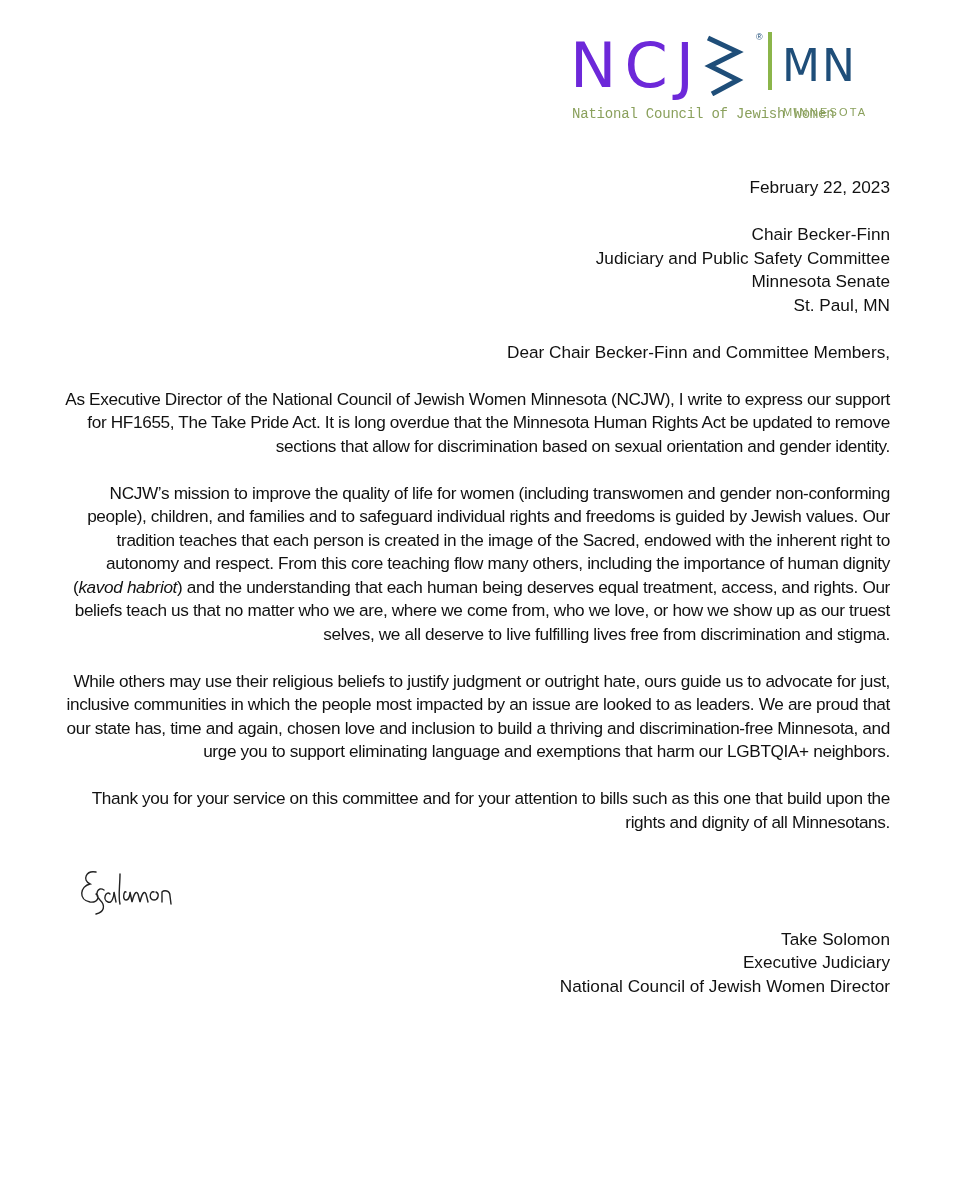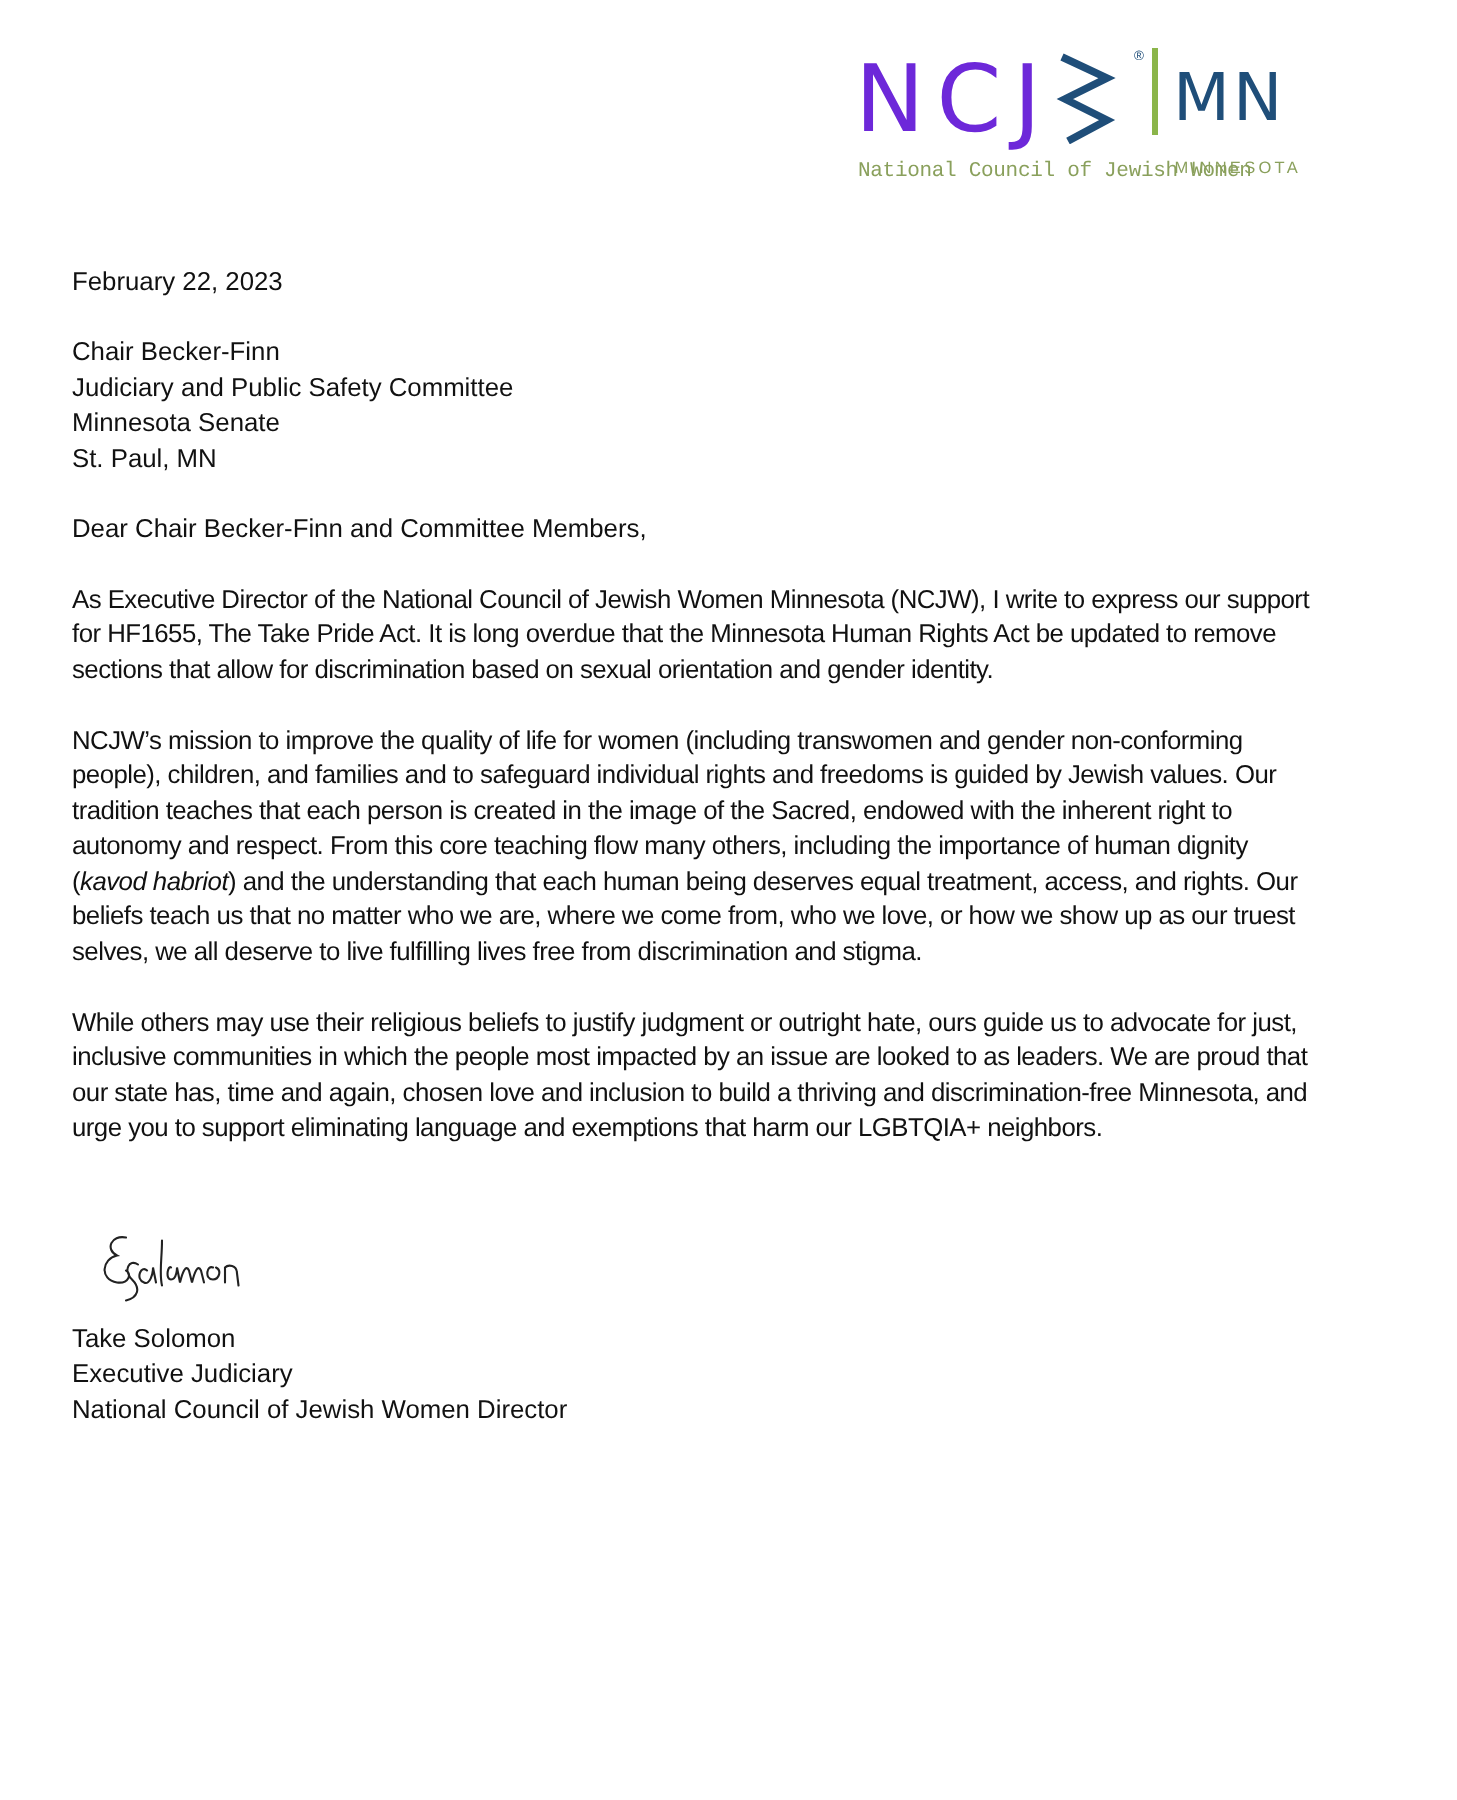--- a/index.html
+++ b/index.html
@@ -8,21 +8,21 @@
     .logo { position: absolute; left: 570px; top: 28px; width: 300px; height: 95px; }
     .logo .main { position: absolute; top: 6px; left: 0; height: 64px; display: flex; align-items: flex-start; }
     .logo .ncj { font-size: 62px; letter-spacing: 8px; color: #6d28d9; font-weight: 400; line-height: 64px; font-family: "DejaVu Sans", sans-serif; }
     .logo .w-glyph { width: 40px; height: 62px; margin-left: 2px; }
     .logo .reg { font-size: 9px; color: #1f4e79; position: absolute; left: 186px; top: 4px; }
     .logo .divider { position: absolute; left: 198px; top: 4px; width: 4px; height: 58px; background: #8bb54a; }
     .logo .mn { position: absolute; left: 212px; top: 6px; font-size: 44px; line-height: 64px; color: #1f4e79; font-family: "DejaVu Sans", sans-serif; letter-spacing: 2px; }
     .logo .sub-left { position: absolute; left: 2px; top: 78px; font-size: 14px; color: #8aa05c; font-family: Liberation Mono, monospace; letter-spacing: -0.2px; }
     .logo .sub-right { position: absolute; left: 213px; top: 78px; font-size: 11px; color: #8aa05c; letter-spacing: 2.2px; font-family: "Liberation Sans", sans-serif; }
 
-    .letter { position: absolute; left: 48px; top: 176px; width: 830px; font-size: 17.2px; line-height: 23.5px; }
+    .letter { position: absolute; left: 60px; top: 176px; width: 830px; font-size: 17.2px; line-height: 23.5px; text-align: right; }
     .letter p { margin: 0; }
     .gap { height: 23.5px; }
     .body-text { font-family: "Liberation Sans Narrow", "Liberation Sans", sans-serif; letter-spacing: -0.35px; }
     .signature { height: 70px; position: relative; }
     .signature svg { position: absolute; left: 14px; top: 2px; }
     em { font-style: italic; }
   </style>
 </head>
 <body>
 
@@ -51,20 +51,21 @@
   </div>
   <div class="gap"></div>
   <p>Dear Chair Becker-Finn and Committee Members,</p>
   <div class="gap"></div>
   <p class="body-text">As Executive Director of the National Council of Jewish Women Minnesota (NCJW), I write to express our support for HF1655, The Take Pride Act. It is long overdue that the Minnesota Human Rights Act be updated to remove sections that allow for discrimination based on sexual orientation and gender identity.</p>
   <div class="gap"></div>
   <p class="body-text"><span>NCJW’s mission to improve the quality of life for women (including transwomen and gender non-conforming people), children, and families and to safeguard individual rights and freedoms is guided by Jewish values. Our tradition teaches that each person is created in the image of the Sacred, endowed with the inherent right to autonomy and respect. From this core teaching flow many others, including the importance of human dignity (</span><em>kavod habriot</em><span>) and the understanding that each human being deserves equal treatment, access, and rights. Our beliefs teach us that no matter who we are, where we come from, who we love, or how we show up as our truest selves, we all deserve to live fulfilling lives free from discrimination and stigma.</span></p>
   <div class="gap"></div>
   <p class="body-text">While others may use their religious beliefs to justify judgment or outright hate, ours guide us to advocate for just, inclusive communities in which the people most impacted by an issue are looked to as leaders. We are proud that our state has, time and again, chosen love and inclusion to build a thriving and discrimination-free Minnesota, and urge you to support eliminating language and exemptions that harm our LGBTQIA+ neighbors.</p>
   <div class="gap"></div>
+  <p class="body-text">Thank you for your service on this committee and for your attention to bills such as this one that build upon the rights and dignity of all Minnesotans.</p>
   <div class="gap"></div>
   <div class="signature">
     <svg width="140" height="60" viewBox="0 0 140 60">
       <path d="M22,12 C12,10 8,20 16,24 C6,26 4,40 16,42 C24,43 26,36 22,34 M30,30 C24,26 20,34 26,40 C32,46 30,52 22,54 M36,34 C32,30 28,40 34,42 C38,44 40,36 40,32 L42,42 M46,14 C46,26 44,36 46,44 M52,32 C50,30 48,40 52,40 C56,40 56,32 56,32 L58,42 C60,34 62,30 64,34 L66,42 C68,34 70,30 72,34 L74,42 M80,32 C76,30 74,40 80,40 C84,40 86,34 82,32 M88,42 L88,32 C90,30 96,30 96,36 L97,44" fill="none" stroke="#222" stroke-width="1.4" stroke-linecap="round"></path>
     </svg>
   </div>
   <p>Take Solomon</p>
   <p>Executive Judiciary</p>
   <p>National Council of Jewish Women Director</p>
 </div>

